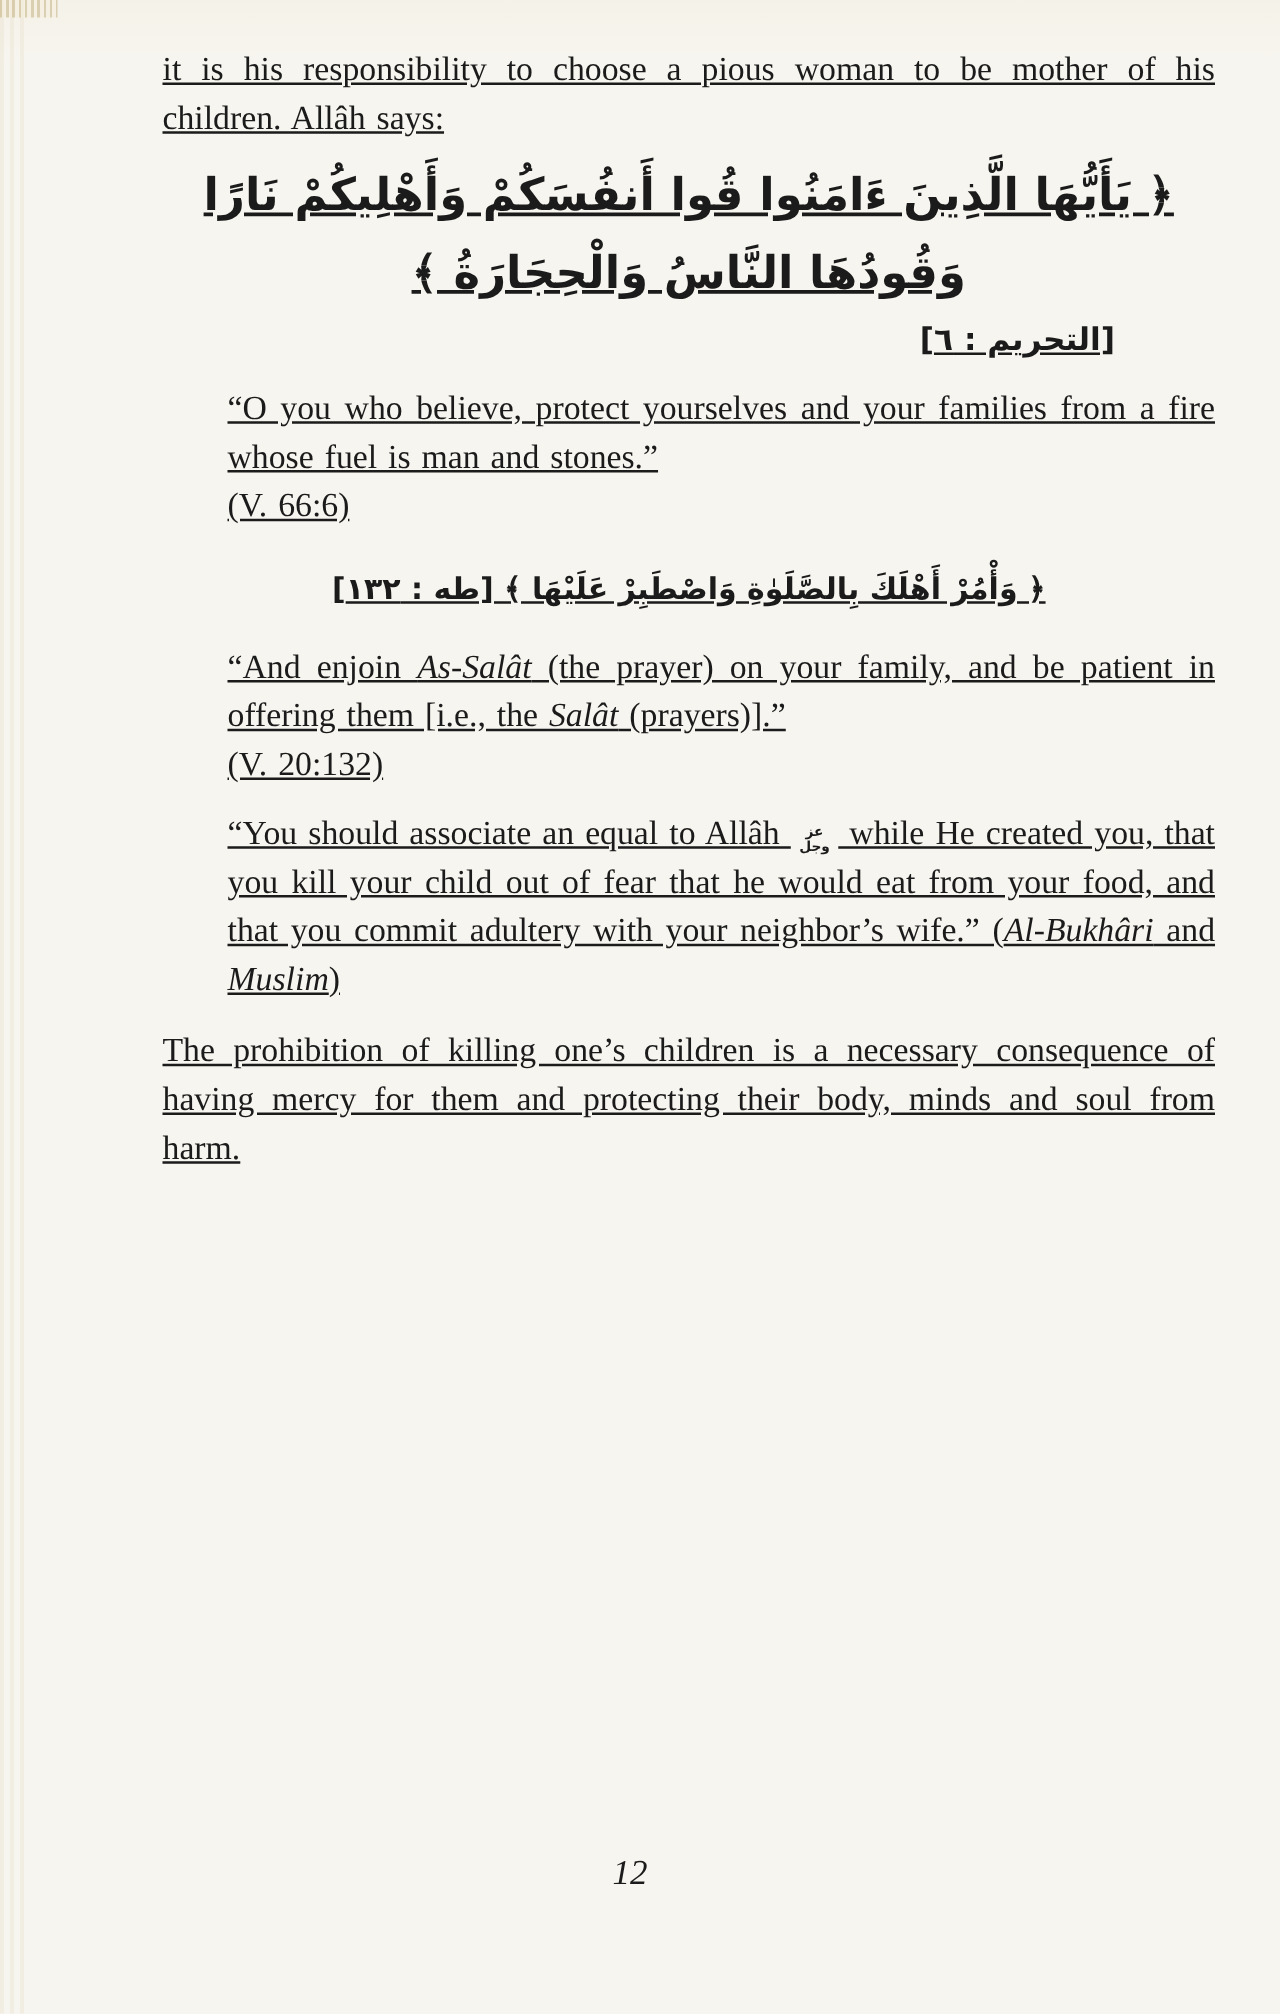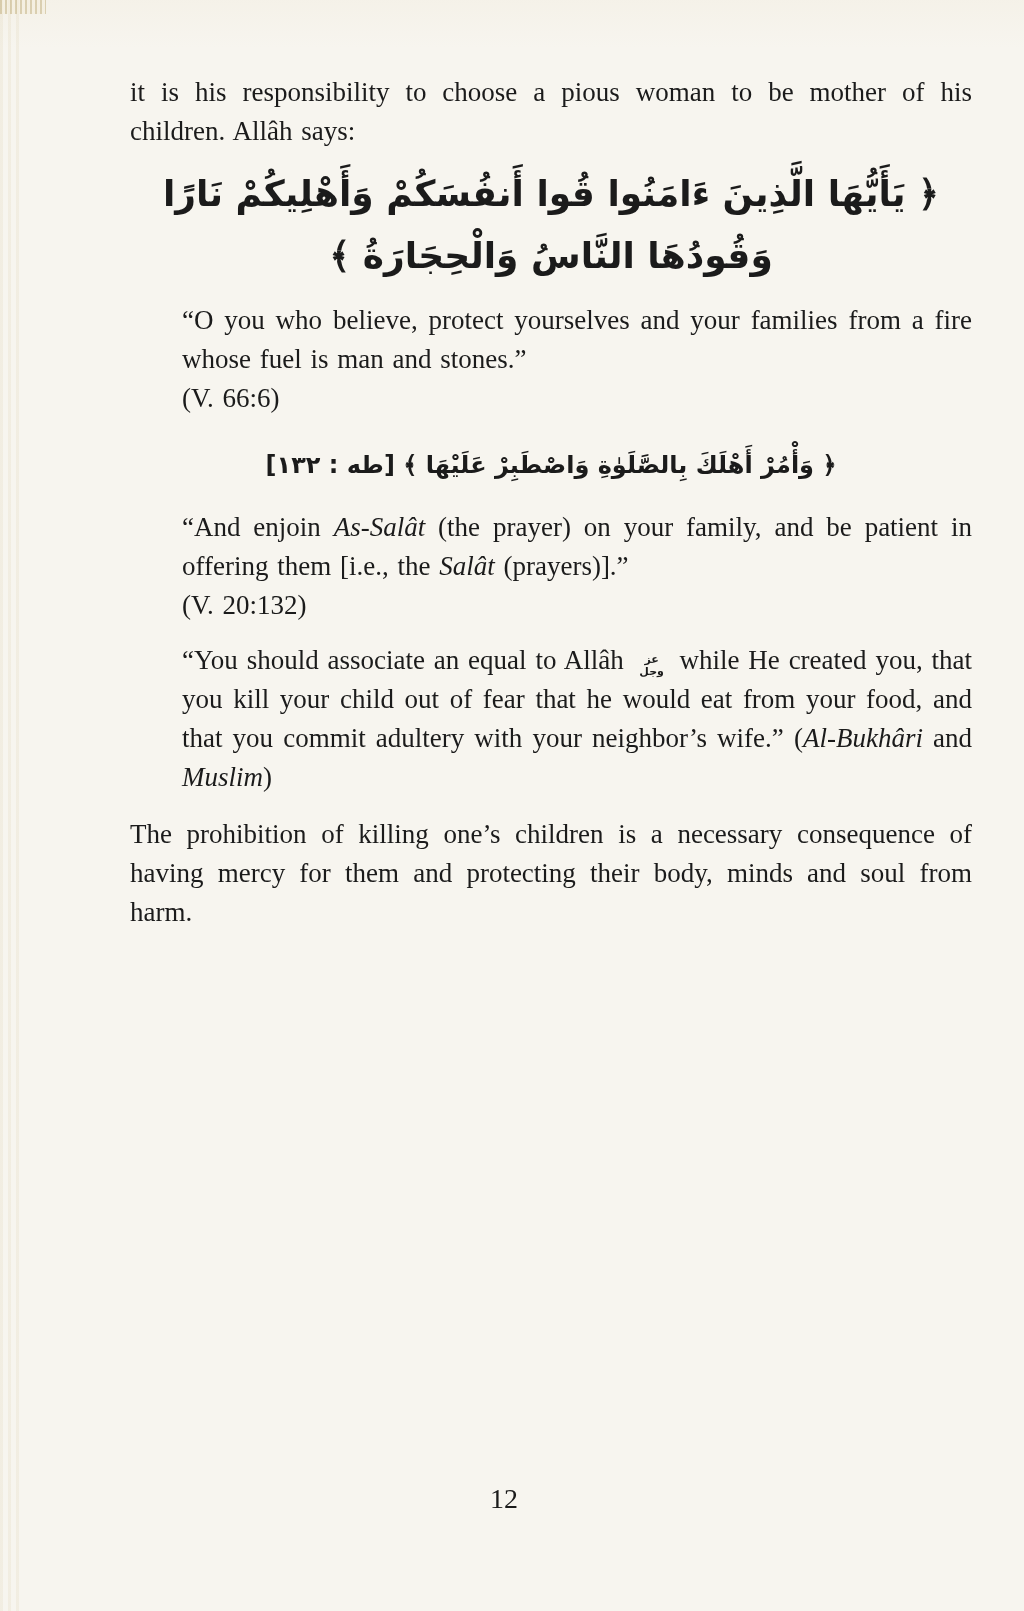--- a/index.html
+++ b/index.html
@@ -39,22 +39,23 @@
     left: 0; top: 0;
     width: 46px; height: 14px;
     background: repeating-linear-gradient(
       90deg,
       rgba(196,178,130,0.55) 0px, rgba(196,178,130,0.55) 2px,
       rgba(244,238,221,0.6) 2px, rgba(244,238,221,0.6) 5px
     );
   }
   .content {
     position: relative;
-    padding: 73px 52px 0 130px;
+    padding: 36px 52px 0 130px;
     box-sizing: border-box;
+    text-decoration: underline;
   }
   .body-text {
     font-size: 27px;
     line-height: 39px;
     text-align: justify;
     margin: 0;
     word-spacing: 2px;
   }
   .quote-block {
     margin-left: 52px;
@@ -98,36 +99,40 @@
     white-space: normal;
     font-weight: bold;
   }
   .page-number {
     position: absolute;
     top: 1483px;
     left: 0;
     width: 1008px;
     text-align: center;
     font-size: 28px;
+    font-style: italic;
   }
   i { font-style: italic; }
 </style>
 </head>
 <body>
 
 <div class="scan-page">
   <div class="edge-streaks"></div>
   <div class="corner-stripes"></div>
 
   <div class="content">
 
     <p class="body-text"><span>it is  his responsibility to choose a pious woman to be mother of his children. Allâh says:</span></p>
 
     <div class="arabic verse-line" dir="rtl">﴿ يَأَيُّهَا الَّذِينَ ءَامَنُوا قُوا أَنفُسَكُمْ وَأَهْلِيكُمْ نَارًا وَقُودُهَا النَّاسُ وَالْحِجَارَةُ ﴾</div>
 
+    <div class="verse-ref-line">
+      <span class="arabic" dir="rtl">[التحريم : ٦]</span>
+    </div>
 
     <div class="quote-block">
       <p class="body-text"><span>“O you who believe, protect  yourselves and your families from a fire whose fuel is man and stones.”</span></p>
       <p class="body-text ref-line">(V. 66:6)</p>
     </div>
 
 
     <div class="arabic verse-line" dir="rtl" style="font-size:24px; margin-top:16px;">﴿ وَأْمُرْ أَهْلَكَ بِالصَّلَوٰةِ وَاصْطَبِرْ عَلَيْهَا ﴾ [طه : ١٣٢]</div>
 
     <div class="quote-block" style="margin-top:12px;">

